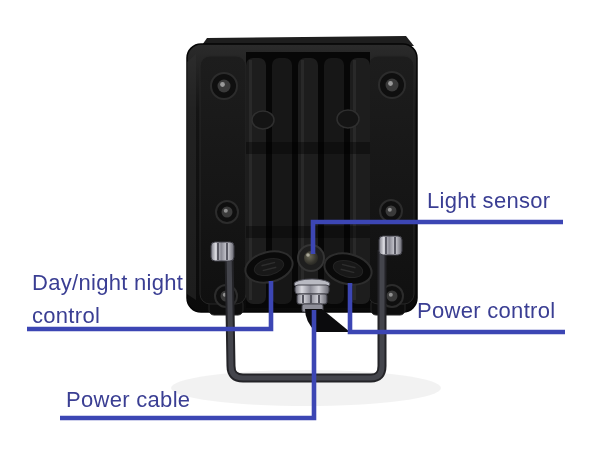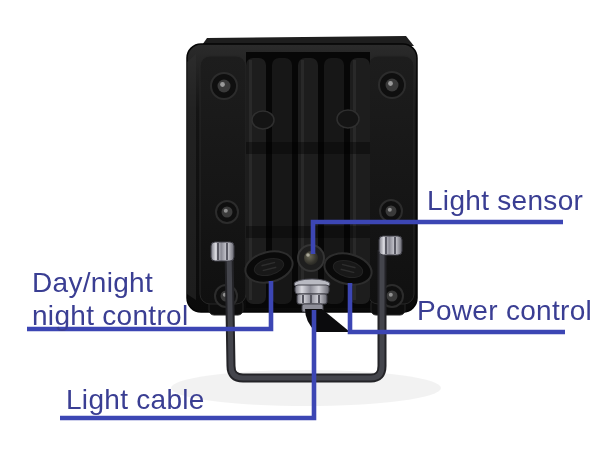--- a/index.html
+++ b/index.html
@@ -23,21 +23,21 @@
   .callout {
     stroke: var(--callout-line, #3c46b4);
     stroke-width: 4.6;
     fill: none;
     stroke-linecap: butt;
     stroke-linejoin: miter;
   }
   .label {
     position: absolute;
     color: var(--label-text, #353b92);
-    font-size: 28px;
+    font-size: 22px;
     line-height: 24px;
     letter-spacing: 0.3px;
     white-space: nowrap;
   }
   .lbl-light-sensor   { left: 427px; top: 189px; }
   .lbl-day-night      { left: 32px;  top: 266px; width: 172px;
                         white-space: normal; line-height: 33px; }
   .lbl-power-control  { left: 417px; top: 299px; }
   .lbl-power-cable    { left: 66px;  top: 388px; }
 </style>
@@ -190,14 +190,14 @@
       <polyline class="callout" points="60,418 314,418 314,310"></polyline>
     </g>
   </svg>
 
   <div class="label lbl-light-sensor">Light sensor</div>
 
   <div class="label lbl-day-night">Day/night night control</div>
 
   <div class="label lbl-power-control">Power control</div>
 
-  <div class="label lbl-power-cable">Light cable</div>
+  <div class="label lbl-power-cable">Power cable</div>
 </div>
 
 </body></html>

